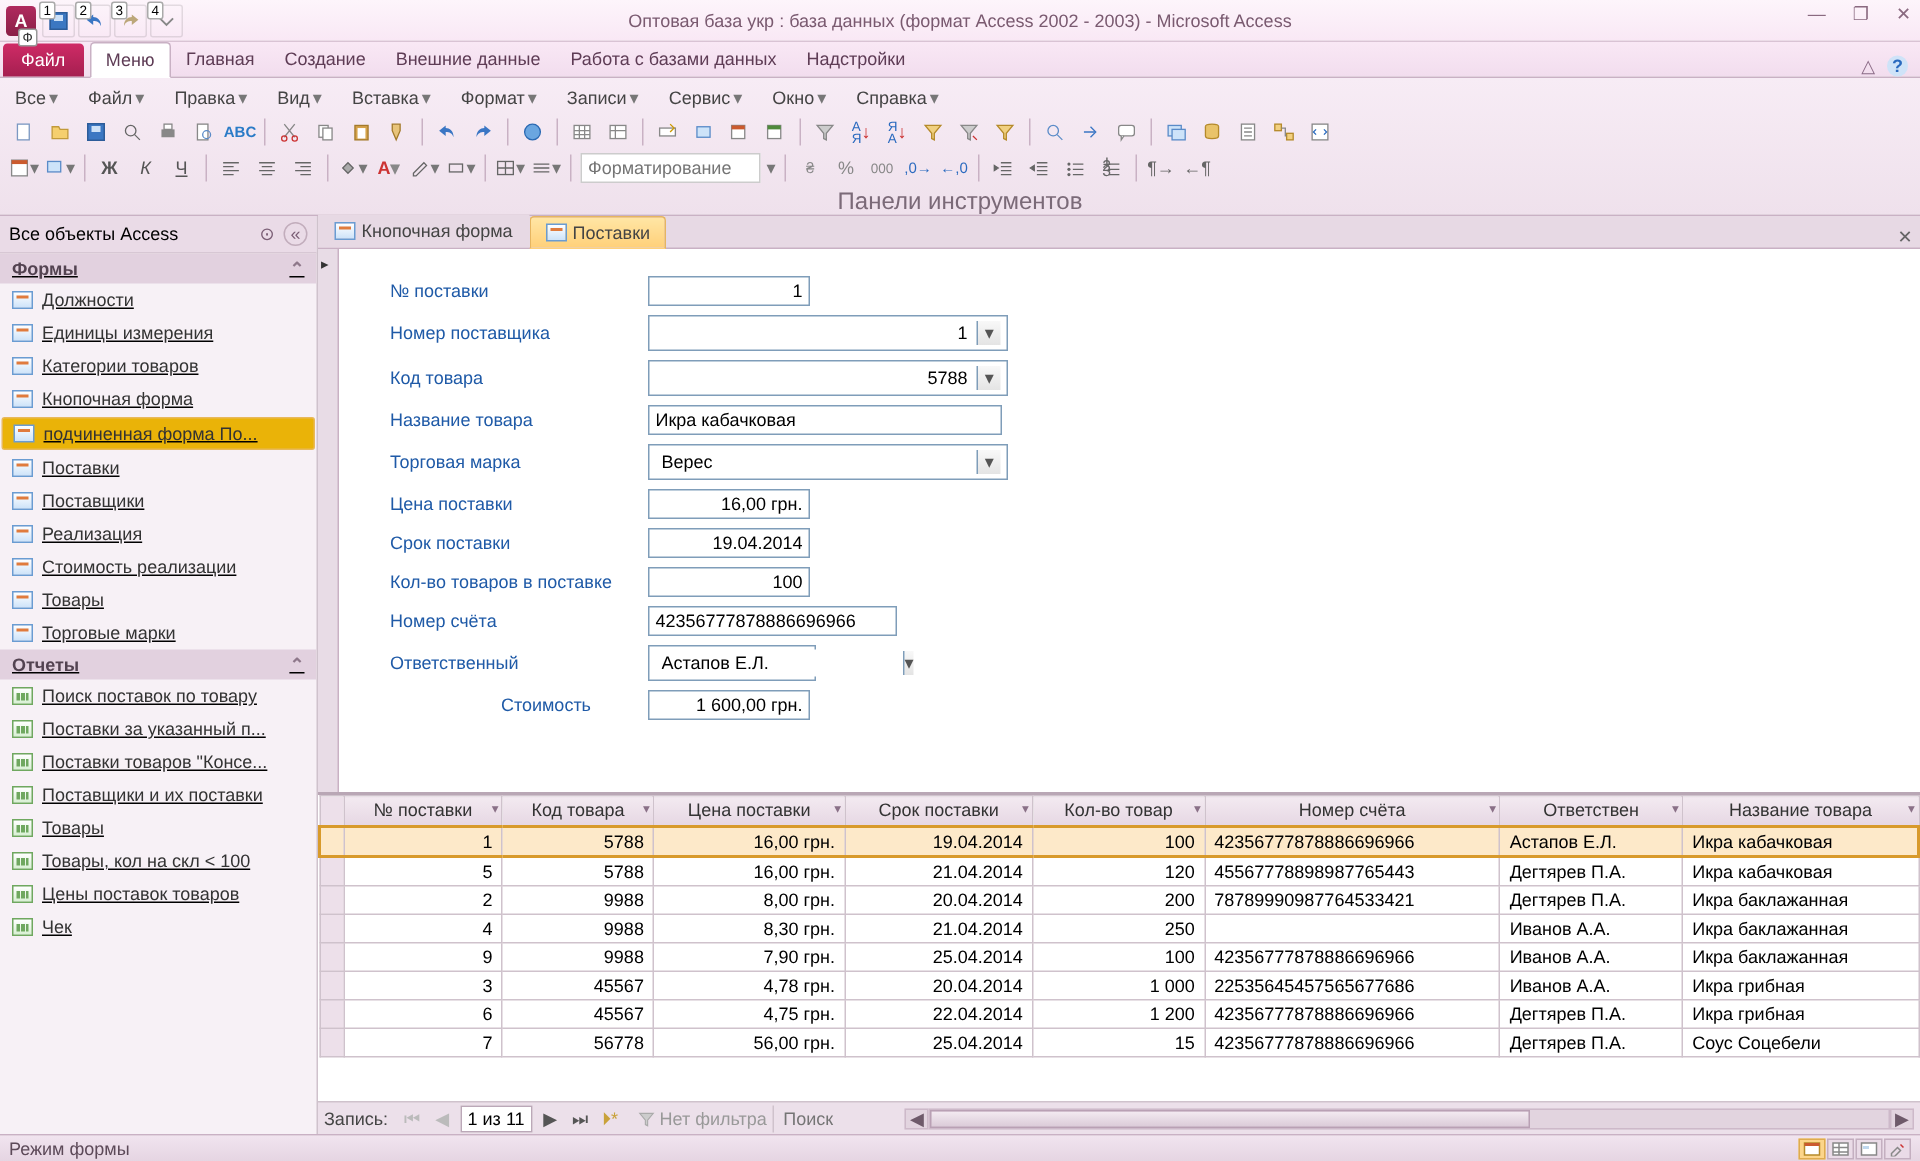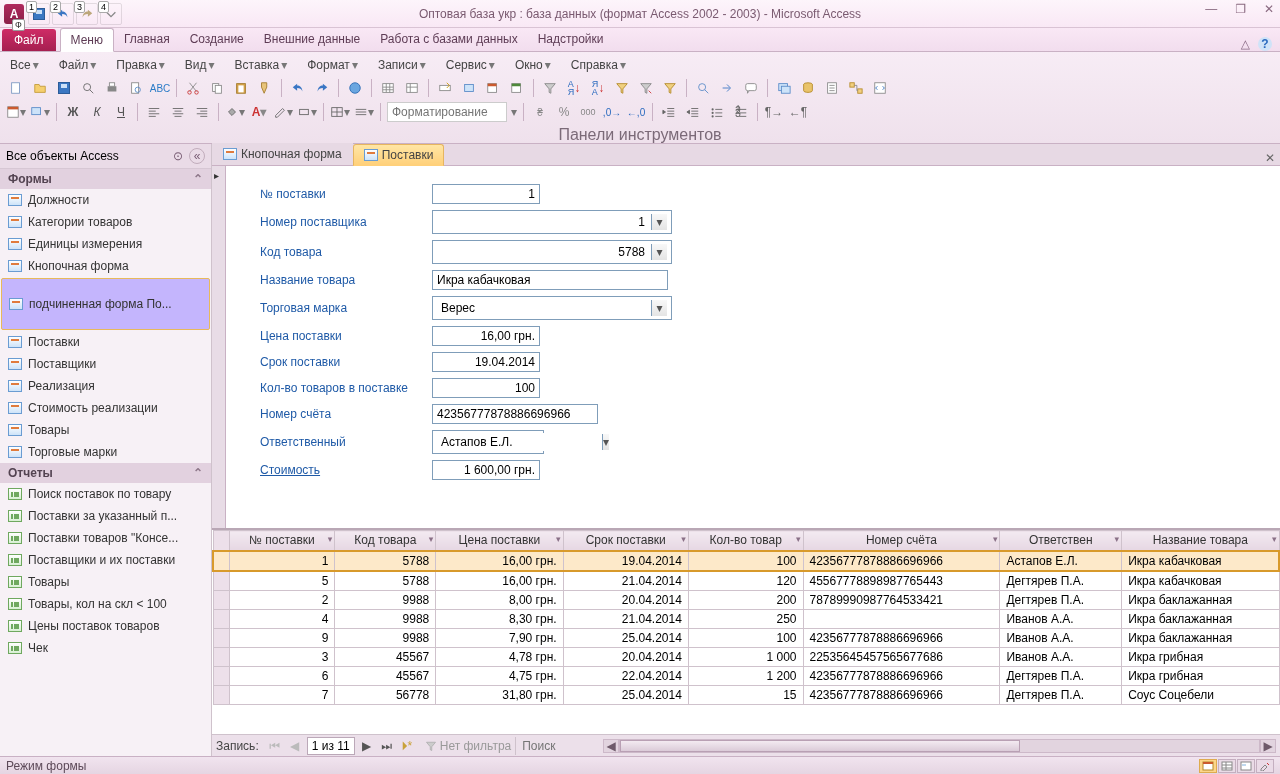--- a/index.html
+++ b/index.html
@@ -41,21 +41,21 @@
 .left-header { background: #eadbe7; padding: 4px 6px; display: flex; align-items: center; justify-content: space-between; border-bottom: 1px solid #d7c7d4; }
 .left-header .chev { width: 16px; height: 16px; border: 1px solid #c2adbc; border-radius: 8px; display: flex; align-items: center; justify-content: center; color: #7a5e75; cursor: pointer; }
 .search-row { display: flex; padding: 3px; gap: 2px; }
 .search-row input { flex: 1; border: 1px solid #d2c2cf; padding: 2px 4px; font-style: italic; color: #999; }
 .search-btn { width: 20px; display: flex; align-items: center; justify-content: center; color: #37699e; cursor: pointer; }
 .nav-section { }
 .nav-title { background: #e2d1df; padding: 3px 8px; font-weight: 600; color: #534351; display: flex; justify-content: space-between; align-items: center; cursor: pointer; }
 .nav-title .chev2 { color: #8e788a; }
 .nav-list { overflow-y: auto; }
 .nav-item { display: flex; align-items: center; gap: 6px; padding: 4px 8px; cursor: pointer; color: #333; }
-.nav-item.selected { background: #c4b5fd; border: 1px solid #e8b95a; border-radius: 2px; margin: 1px; padding: 18px 7px; }
+.nav-item.selected { background: #eab308; border: 1px solid #e8b95a; border-radius: 2px; margin: 1px; padding: 3px 7px; }
 .form-icon { width: 14px; height: 12px; background: linear-gradient(#fff, #cde3f9); border: 1px solid #6a9cd2; position: relative; }
 .form-icon::before { content: ""; position: absolute; top: 2px; left: 2px; right: 2px; height: 2px; background: #e07b3d; }
 .report-icon { width: 14px; height: 12px; background: linear-gradient(#fff, #d8f0d3); border: 1px solid #6fa85f; position: relative; }
 .report-icon::before { content: ""; position: absolute; left: 2px; right: 2px; bottom: 2px; height: 5px; background: linear-gradient(to right, #6fa85f 30%, transparent 30%, transparent 40%, #6fa85f 40%, #6fa85f 70%, transparent 70%, transparent 80%, #6fa85f 80%); }
 
 
 .right-pane { flex: 1; display: flex; flex-direction: column; min-width: 0; }
 .doc-tabs { height: 22px; display: flex; align-items: flex-end; background: #e7d9e4; border-bottom: 1px solid #c9b1c4; }
 .doc-tab { display: flex; align-items: center; gap: 4px; padding: 3px 10px; background: #e7d9e4; border: 1px solid transparent; cursor: pointer; color: #444; }
 .doc-tab.active { background: linear-gradient(#ffe6a5, #ffd07a); border: 1px solid #e6b560; border-bottom: 1px solid #ffd07a; border-radius: 3px 3px 0 0; margin-bottom: -1px; }
@@ -234,21 +234,21 @@
           <rect x="3" y="6" width="10" height="6" fill="#888"></rect>
           <rect x="5" y="2" width="6" height="4" fill="#fff" stroke="#888"></rect>
         </svg>
       </div>
     <div class="tbtn">
         <svg viewBox="0 0 16 16">
           <rect x="3" y="2" width="8" height="12" fill="#fff" stroke="#888"></rect>
           <circle cx="10" cy="10" r="3" fill="none" stroke="#5a8bc8"></circle>
         </svg>
       </div>
-    <div class="tbtn" style="color:#2a7bc7; font-weight:normal; font-size:10px;">ABC<div style="border-bottom:2px solid #c33; width:14px;"></div></div>
+    <div class="tbtn" style="color:#2a7bc7; font-weight:bold; font-size:10px;">ABC<div style="border-bottom:2px solid #c33; width:14px;"></div></div>
     <div class="sep"></div>
     <div class="tbtn">
         <svg viewBox="0 0 16 16">
           <path d="M4 2l8 10M12 2L4 12" stroke="#888"></path>
           <circle cx="4" cy="13" r="2" fill="none" stroke="#c33"></circle>
           <circle cx="12" cy="13" r="2" fill="none" stroke="#c33"></circle>
         </svg>
       </div>
     <div class="tbtn">
         <svg viewBox="0 0 16 16">
@@ -508,37 +508,37 @@
 </div>
 
 <div class="main-split">
 
   <div class="left-pane">
     <div class="left-header">
       <span>Все объекты Access</span>
       <span style="margin-left:auto; margin-right:6px; color:#7a5e75; cursor:pointer;">⊙</span>
       <span class="chev">«</span>
     </div>
-    <div class="nav-section" id="nav-sections" style="flex:1; overflow-y:auto;">
+    <div class="nav-section" id="nav-sections" style="flex:1; overflow-y:auto;text-decoration:underline;">
         <div class="nav-title">
           <span>Формы</span>
           <span class="chev2">⌃</span>
         </div>
         <div class="nav-list">
           <div class="nav-item">
             <span class="form-icon"></span>
             <span>Должности</span>
           </div>
           <div class="nav-item">
             <span class="form-icon"></span>
+            <span>Единицы измерения</span>
+          </div>
+          <div class="nav-item">
+            <span class="form-icon"></span>
             <span>Категории товаров</span>
-          </div>
-          <div class="nav-item">
-            <span class="form-icon"></span>
-            <span>Единицы измерения</span>
           </div>
           <div class="nav-item">
             <span class="form-icon"></span>
             <span>Кнопочная форма</span>
           </div>
           <div class="nav-item selected">
             <span class="form-icon"></span>
             <span>подчиненная форма По...</span>
           </div>
           <div class="nav-item">
@@ -670,21 +670,21 @@
           <input style="width: 166px;" value="42356777878886696966">
         </div>
         <div class="form-row">
           <label>Ответственный</label>
           <div class="combo" style="width:112px;">
             <input style="border: none; flex: 1 1 0%;" value="Астапов Е.Л.">
             <div class="cb-btn">▾</div>
           </div>
         </div>
         <div class="form-row">
-          <label style="text-align:left; padding-right:38px;text-decoration:underline;">Стоимость</label>
+          <label style="text-align:right; padding-right:38px;">Стоимость</label>
           <input class="numbox" readonly="" value="1 600,00 грн." style="">
         </div>
       </div>
     </div>
 
     <div class="sub-table-wrap">
       <div class="sub-table">
         <table id="sub-table">
           <thead>
               <tr id="sub-head">
@@ -774,21 +774,21 @@
                 <td class="num-c">22.04.2014</td>
                 <td class="num-c">1 200</td>
                 <td>42356777878886696966</td>
                 <td>Дегтярев П.А.</td>
                 <td>Икра грибная</td>
               </tr>
               <tr>
                 <td class="row-sel-td"></td>
                 <td class="num-c">7</td>
                 <td class="num-c">56778</td>
-                <td class="num-c">31,80 грн.</td>
+                <td class="num-c">56,00 грн.</td>
                 <td class="num-c">25.04.2014</td>
                 <td class="num-c">15</td>
                 <td>42356777878886696966</td>
                 <td>Дегтярев П.А.</td>
                 <td>Соус Соцебели</td>
               </tr>
             </tbody>
         </table>
       </div>
       <div class="nav-bar">

